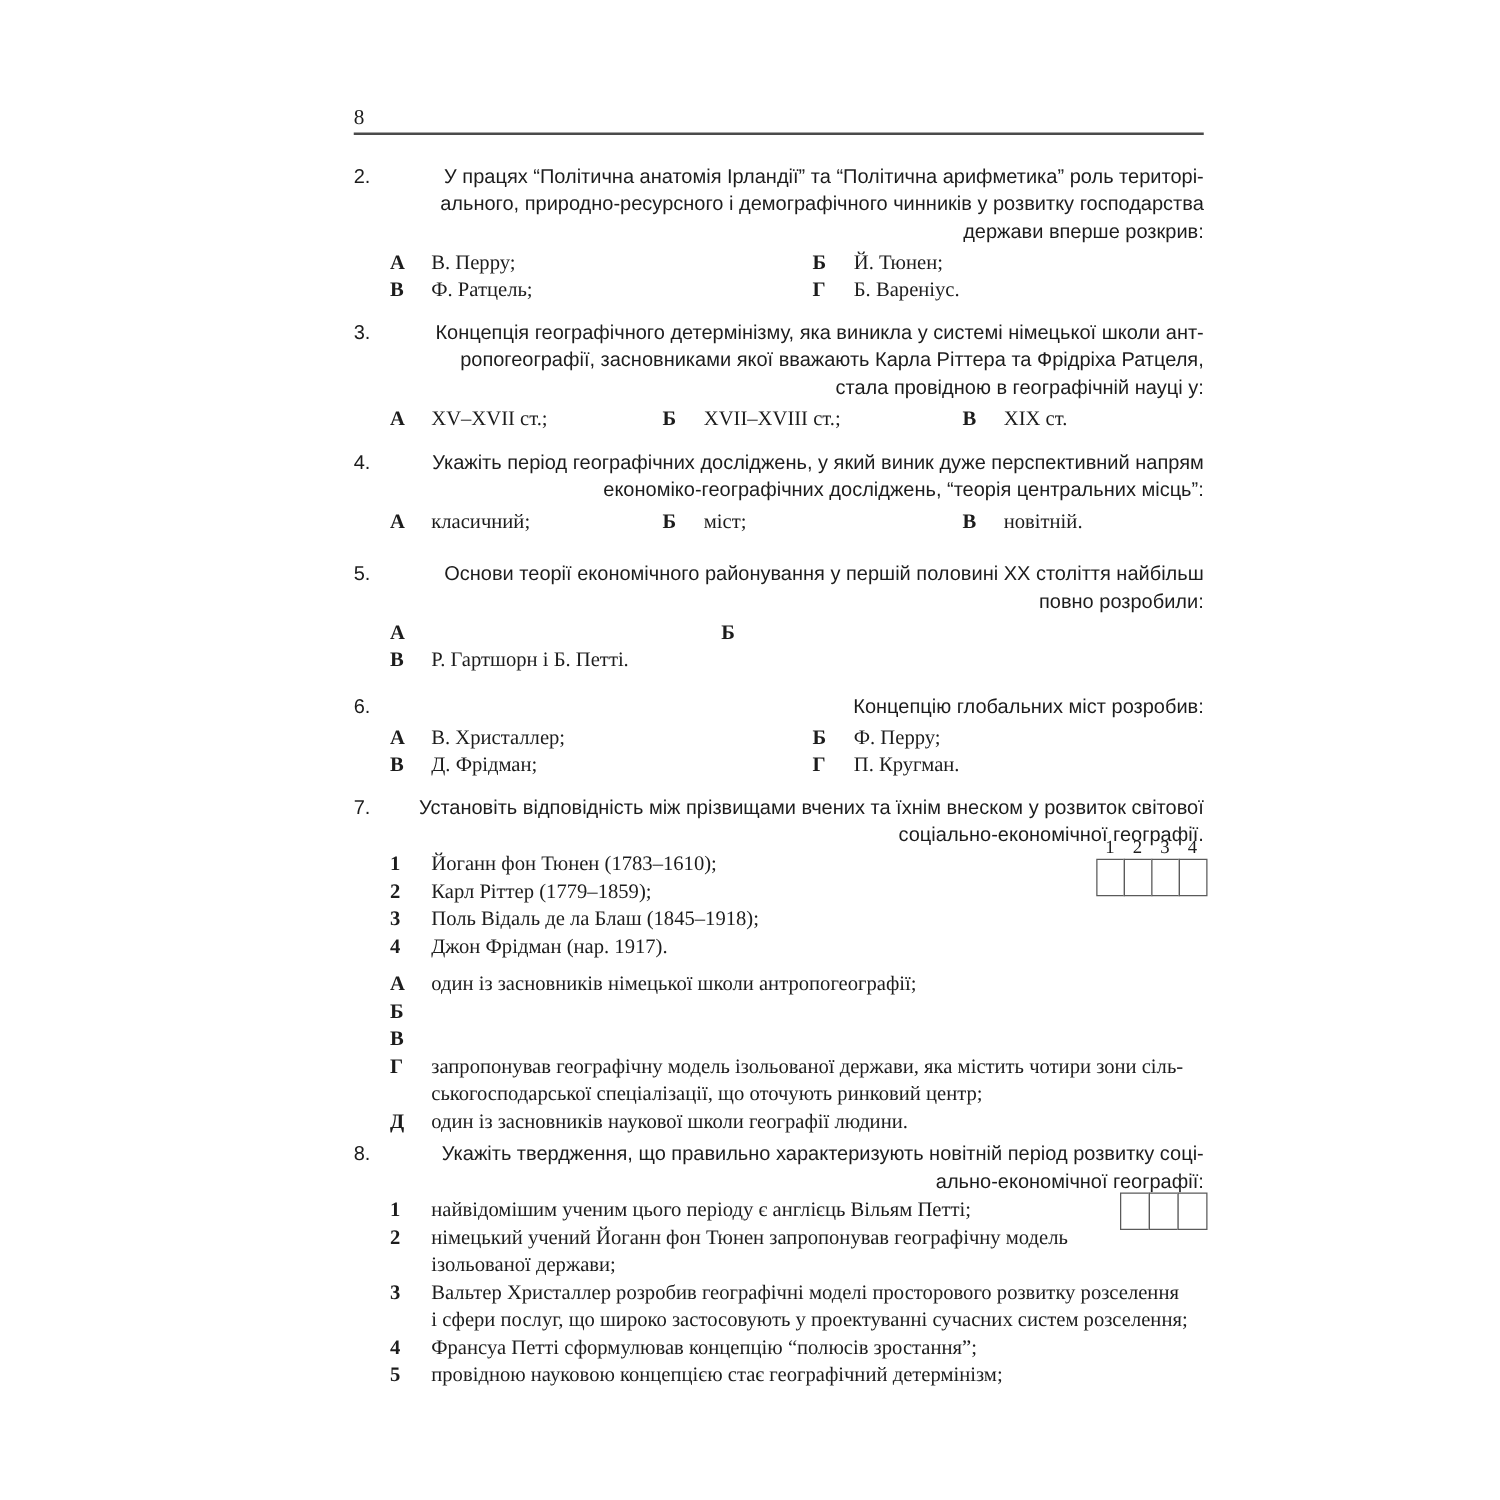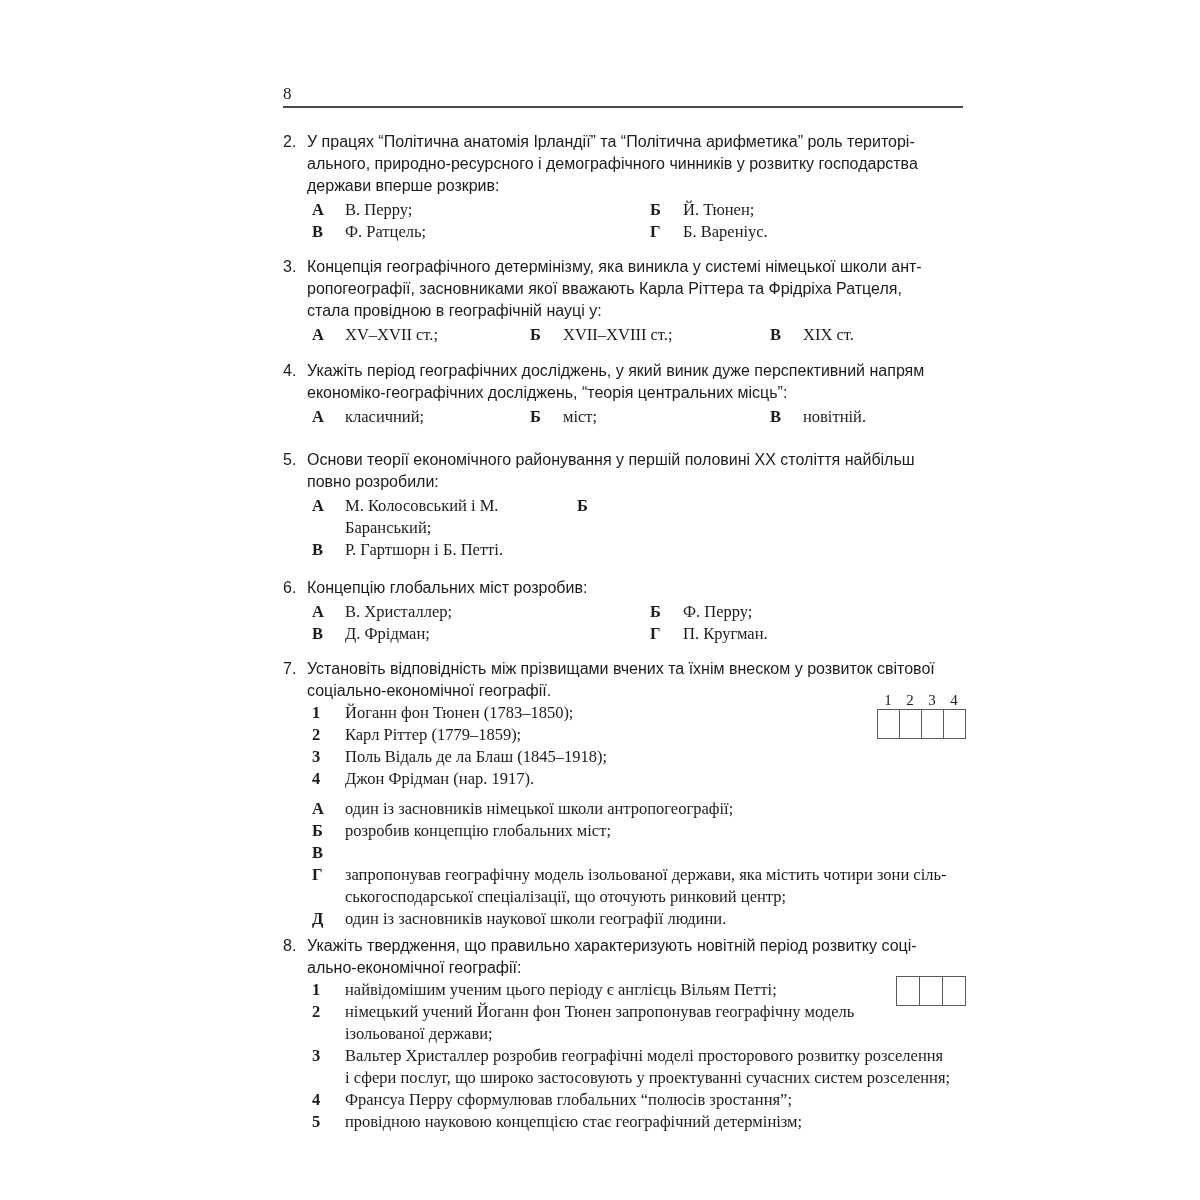--- a/index.html
+++ b/index.html
@@ -30,21 +30,21 @@
     display:flex;
     font-family:"Liberation Sans","DejaVu Sans",sans-serif;
     font-size:16px;
     line-height:22px;
   }
   .q-marker{
     width:24px;
     flex:0 0 24px;
   }
   .lines{white-space:pre-line;}
-  .stem-text{flex:1;}
+  .stem-text{flex:1;text-align:right;}
   
   .options,.items,.letter-options,.statements{
     padding-left:29px;
     font-family:"Liberation Serif","DejaVu Serif",serif;
     font-size:16.5px;
     line-height:22px;
   }
   .options{margin-top:2px;}
   .opt-row{display:flex;}
   .opt{display:flex;}
@@ -183,21 +183,20 @@
     <div class="question mt21">
       <div class="q-stem">
         <span class="q-marker">5.</span>
         <div class="stem-text lines">Основи теорії економічного районування у першій половині ХХ століття найбільш
 повно розробили:</div>
       </div>
       <div class="options">
         <div class="opt-row">
           <div class="opt w265">
             <span class="letter">А</span>
-            <span>М. Колосовський і М. Баранський;</span>
           </div>
           <div class="opt">
             <span class="letter">Б</span>
           </div>
         </div>
         <div class="opt-row">
           <div class="opt">
             <span class="letter">В</span>
             <span>Р. Гартшорн і Б. Петті.</span>
           </div>
@@ -236,21 +235,21 @@
 
     <div class="question mt13">
       <div class="q-stem">
         <span class="q-marker">7.</span>
         <div class="stem-text lines">Установіть відповідність між прізвищами вчених та їхнім внеском у розвиток світової
 соціально-економічної географії.</div>
       </div>
       <div class="items">
         <div class="opt-line">
           <span class="num">1</span>
-          <span>Йоганн фон Тюнен (1783–1850);</span>
+          <span>Йоганн фон Тюнен (1783–1610);</span>
         </div>
         <div class="opt-line">
           <span class="num">2</span>
           <span>Карл Ріттер (1779–1859);</span>
         </div>
         <div class="opt-line">
           <span class="num">3</span>
           <span>Поль Відаль де ла Блаш (1845–1918);</span>
         </div>
         <div class="opt-line">
@@ -258,21 +257,20 @@
           <span>Джон Фрідман (нар. 1917).</span>
         </div>
       </div>
       <div class="letter-options">
         <div class="opt-line">
           <span class="num">А</span>
           <span class="lines">один із засновників німецької школи антропогеографії;</span>
         </div>
         <div class="opt-line">
           <span class="num">Б</span>
-          <span class="lines">розробив концепцію глобальних міст;</span>
         </div>
         <div class="opt-line">
           <span class="num">В</span>
         </div>
         <div class="opt-line">
           <span class="num">Г</span>
           <span class="lines">запропонував географічну модель ізольованої держави, яка містить чотири зони сіль-
 ськогосподарської спеціалізації, що оточують ринковий центр;</span>
         </div>
         <div class="opt-line">
@@ -312,21 +310,21 @@
           <span class="lines">німецький учений Йоганн фон Тюнен запропонував географічну модель
 ізольованої держави;</span>
         </div>
         <div class="opt-line">
           <span class="num">3</span>
           <span class="lines">Вальтер Христаллер розробив географічні моделі просторового розвитку розселення
 і сфери послуг, що широко застосовують у проектуванні сучасних систем розселення;</span>
         </div>
         <div class="opt-line">
           <span class="num">4</span>
-          <span class="lines">Франсуа Перру сформулював глобальних “полюсів зростання”;</span>
+          <span class="lines">Франсуа Петті сформулював концепцію “полюсів зростання”;</span>
         </div>
         <div class="opt-line">
           <span class="num">5</span>
           <span class="lines">провідною науковою концепцією стає географічний детермінізм;</span>
         </div>
       </div>
       <div class="answer-box">
         <span class="cell"></span>
         <span class="cell"></span>
         <span class="cell"></span>

